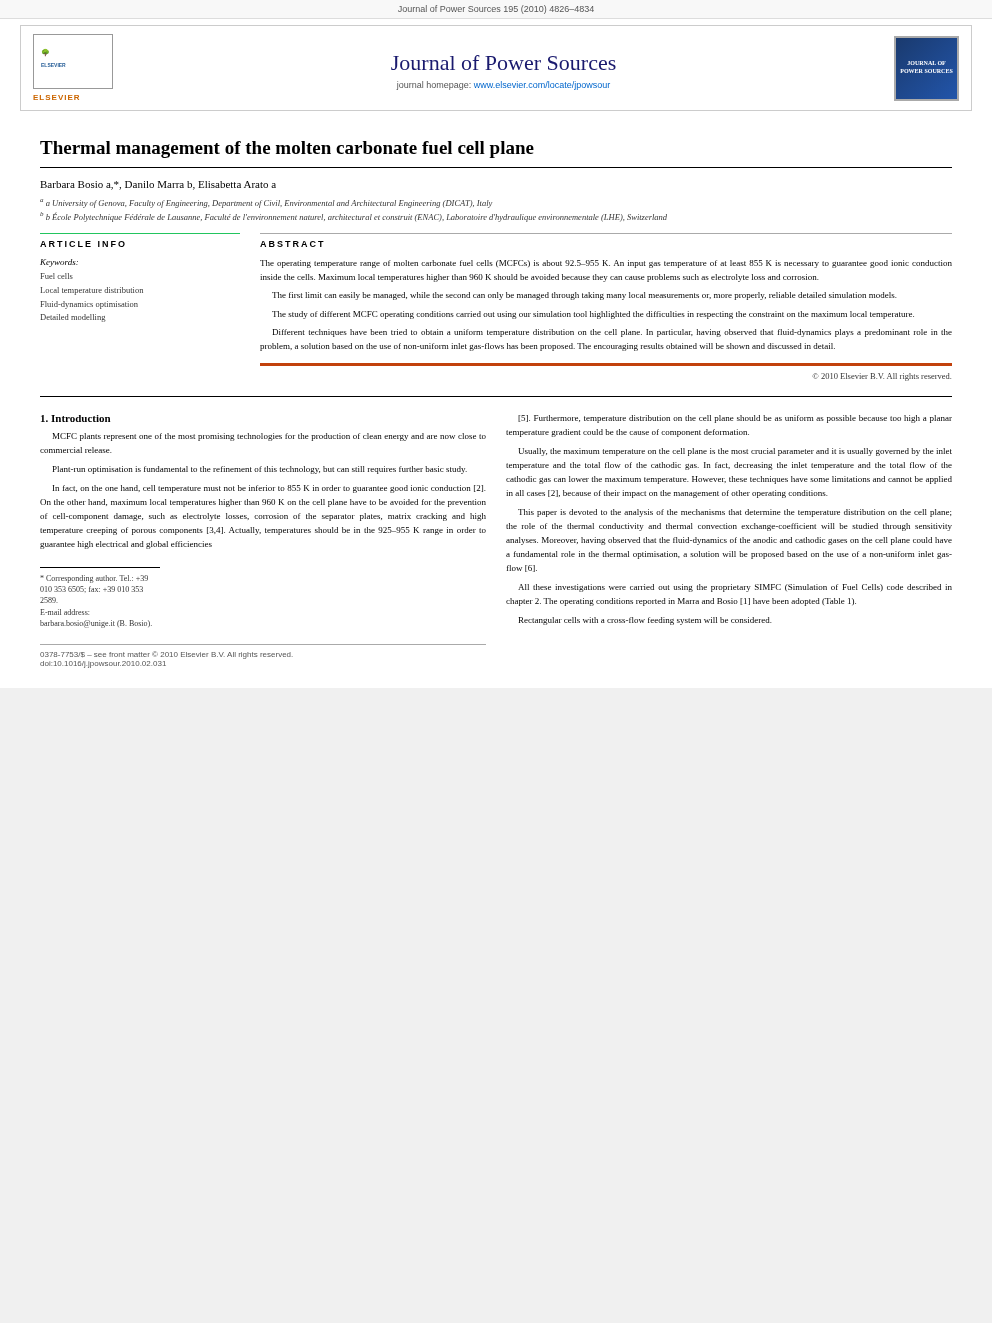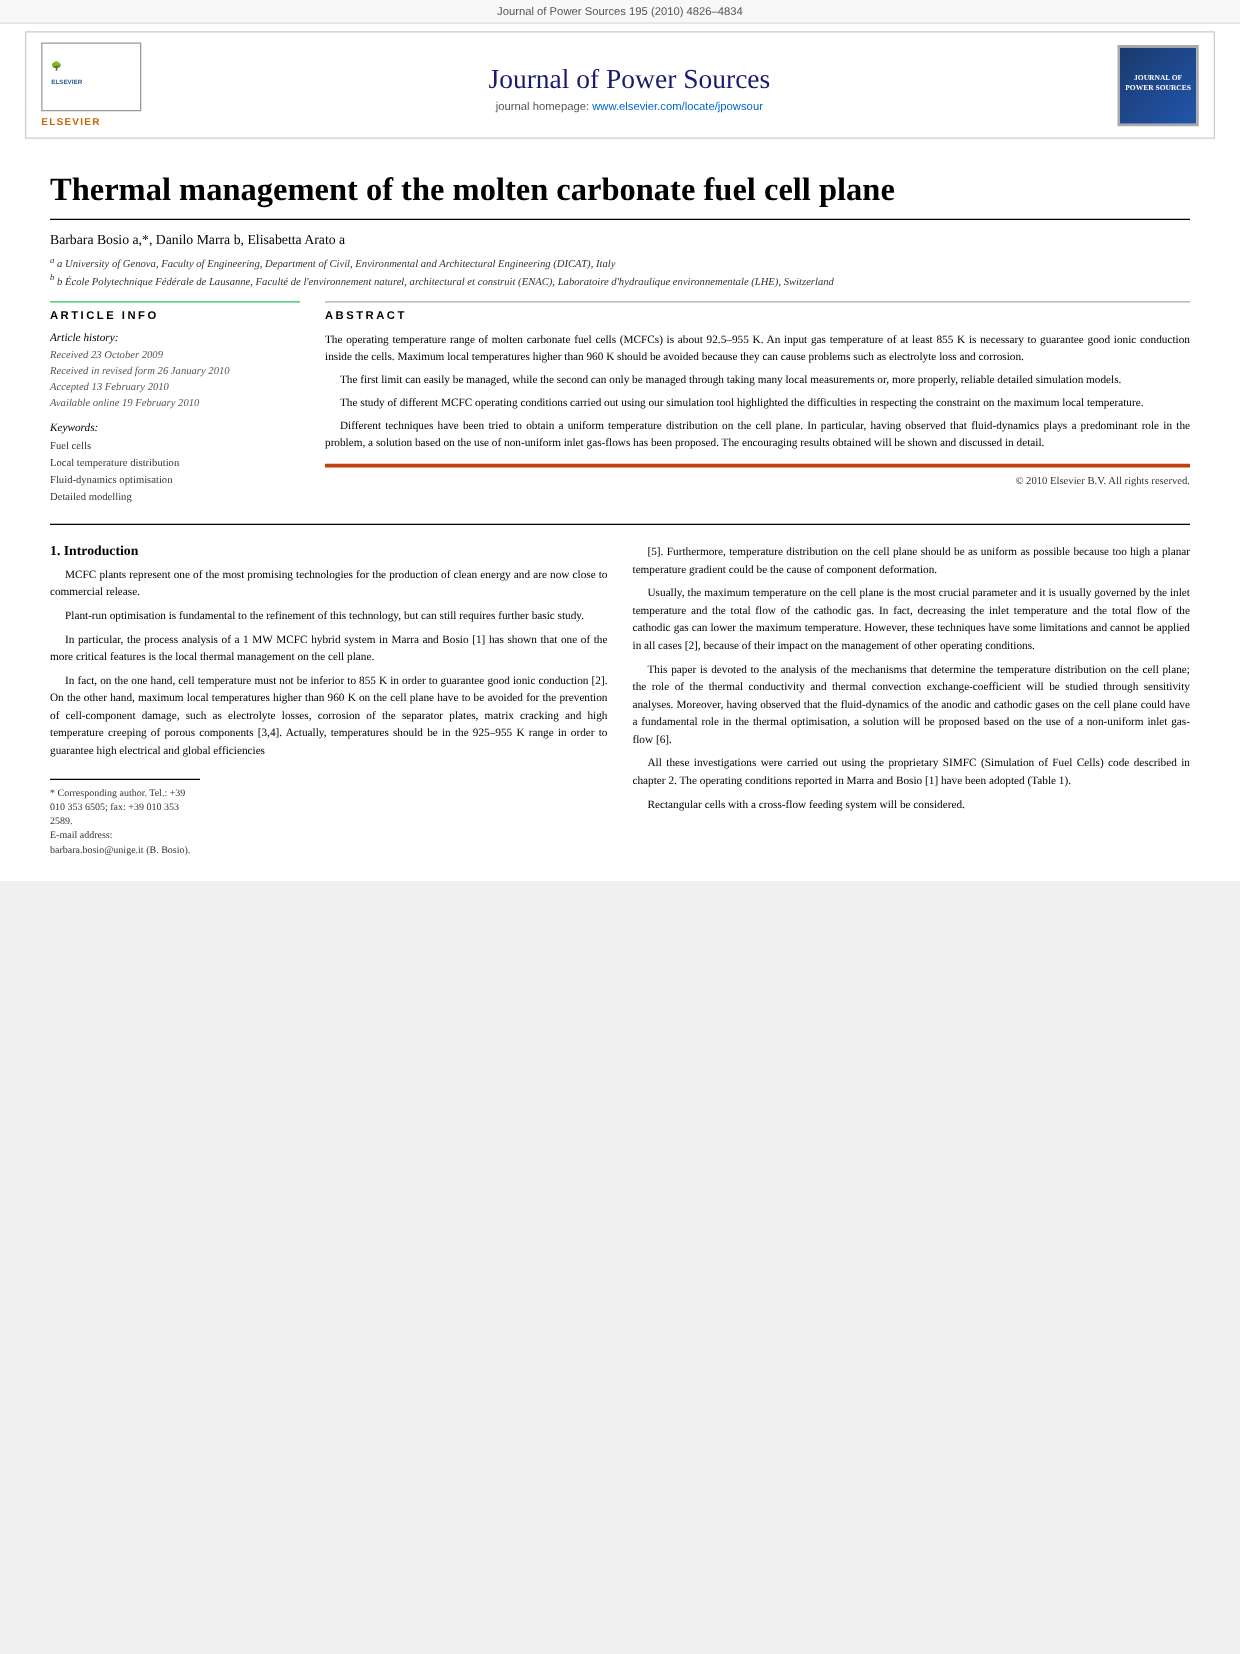--- a/index.html
+++ b/index.html
@@ -90,21 +90,21 @@
       font-size: 8px;
       font-weight: bold;
       color: #cc6600;
       letter-spacing: 1px;
       font-family: Arial, sans-serif;
     }
     .main-content {
       padding: 10px 40px 20px 40px;
     }
     .paper-title {
-      font-size: 26px;
+      font-size: 19px;
       font-family: "Times New Roman", Times, serif;
       color: #000;
       font-weight: bold;
       margin-bottom: 10px;
       margin-top: 10px;
       border-bottom: 1px solid #000;
       padding-bottom: 8px;
     }
     .authors {
       font-size: 11px;
@@ -311,27 +311,20 @@
     <div class="affiliations">
       <div><sup>a</sup> <span>a University of Genova, Faculty of Engineering, Department of Civil, Environmental and Architectural Engineering (DICAT), Italy</span></div>
       <div><sup>b</sup> <span>b École Polytechnique Fédérale de Lausanne, Faculté de l'environnement naturel, architectural et construit (ENAC), Laboratoire d'hydraulique environnementale (LHE), Switzerland</span></div>
     </div>
 
     <div class="two-col">
 
       <div class="left-col">
         <div class="article-info-section">
           <div class="article-info-title">ARTICLE INFO</div>
-          <div class="article-history">
-            <div class="article-history-title">Article history:</div>
-            <p>Received 23 October 2009</p>
-            <p>Received in revised form 26 January 2010</p>
-            <p>Accepted 13 February 2010</p>
-            <p>Available online 19 February 2010</p>
-          </div>
           <div class="keywords-section">
             <div class="keywords-title">Keywords:</div>
             <div class="keywords-list">
               <div>Fuel cells</div>
               <div>Local temperature distribution</div>
               <div>Fluid-dynamics optimisation</div>
               <div>Detailed modelling</div>
             </div>
           </div>
         </div>
@@ -353,33 +346,36 @@
 
     <hr class="divider">
 
     <div class="body-text-section">
 
       <div class="body-left">
         <div class="section-heading">1.  Introduction</div>
         <div class="body-text">
           <p>MCFC plants represent one of the most promising technologies for the production of clean energy and are now close to commercial release.</p>
           <p>Plant-run optimisation is fundamental to the refinement of this technology, but can still requires further basic study.</p>
-          <p>In particular, the process analysis of a 1 MW MCFC hybrid system in Marra and Bosio [1] has shown that one of the more critical features is the local thermal management on the cell plane.</p>
           <p>In fact, on the one hand, cell temperature must not be inferior to 855 K in order to guarantee good ionic conduction [2]. On the other hand, maximum local temperatures higher than 960 K on the cell plane have to be avoided for the prevention of cell-component damage, such as electrolyte losses, corrosion of the separator plates, matrix cracking and high temperature creeping of porous components [3,4]. Actually, temperatures should be in the 925–955 K range in order to guarantee high electrical and global efficiencies</p>
         </div>
 
         <div class="footnote-section">
           <div class="footnote-text">
             <span>* Corresponding author. Tel.: +39 010 353 6505; fax: +39 010 353 2589.</span>
           </div>
           <div class="footnote-text">
             <span>E-mail address: barbara.bosio@unige.it (B. Bosio).</span>
           </div>
         </div>
 
+        <div class="bottom-bar">
+          <div>0378-7753/$ – see front matter © 2010 Elsevier B.V. All rights reserved.</div>
+          <div>doi:10.1016/j.jpowsour.2010.02.031</div>
+        </div>
       </div>
 
       <div class="body-right">
         <div class="body-text">
           <p>[5]. Furthermore, temperature distribution on the cell plane should be as uniform as possible because too high a planar temperature gradient could be the cause of component deformation.</p>
           <p>Usually, the maximum temperature on the cell plane is the most crucial parameter and it is usually governed by the inlet temperature and the total flow of the cathodic gas. In fact, decreasing the inlet temperature and the total flow of the cathodic gas can lower the maximum temperature. However, these techniques have some limitations and cannot be applied in all cases [2], because of their impact on the management of other operating conditions.</p>
           <p>This paper is devoted to the analysis of the mechanisms that determine the temperature distribution on the cell plane; the role of the thermal conductivity and thermal convection exchange-coefficient will be studied through sensitivity analyses. Moreover, having observed that the fluid-dynamics of the anodic and cathodic gases on the cell plane could have a fundamental role in the thermal optimisation, a solution will be proposed based on the use of a non-uniform inlet gas-flow [6].</p>
           <p>All these investigations were carried out using the proprietary SIMFC (Simulation of Fuel Cells) code described in chapter 2. The operating conditions reported in Marra and Bosio [1] have been adopted (Table 1).</p>
           <p>Rectangular cells with a cross-flow feeding system will be considered.</p>
         </div>

